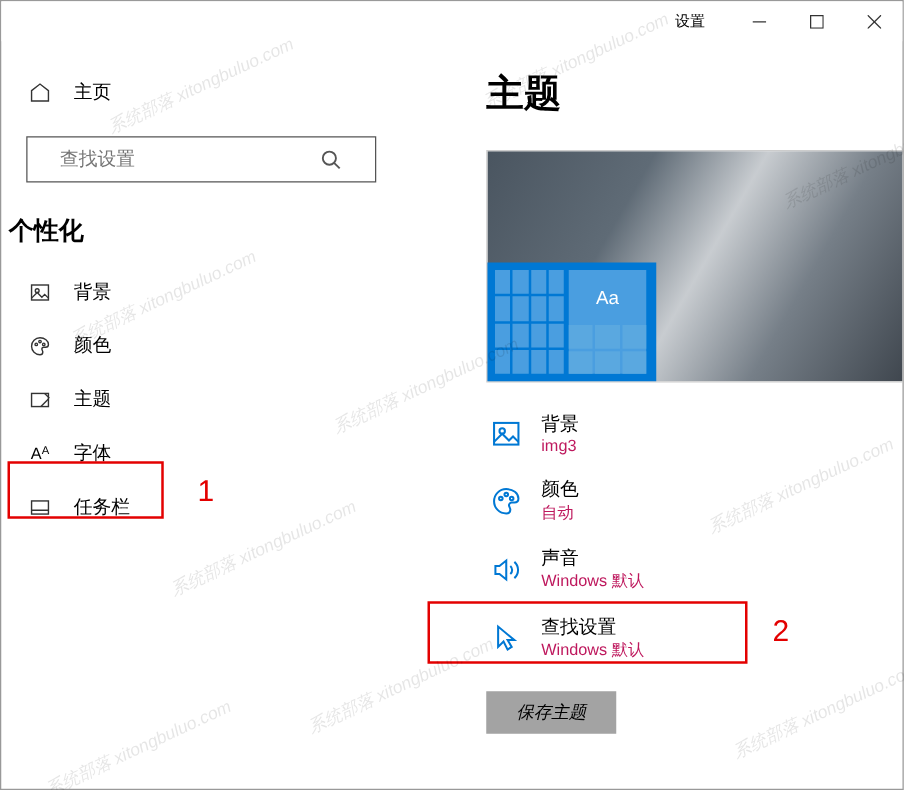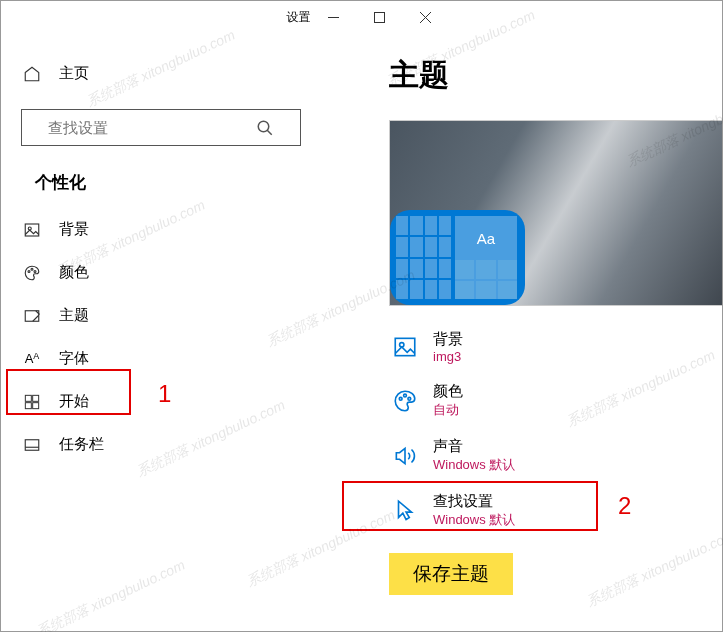--- a/index.html
+++ b/index.html
@@ -1,61 +1,61 @@
 <!DOCTYPE html>
 <html><head>
   <meta charset="utf-8">
   <style>
     * { margin: 0; padding: 0; box-sizing: border-box; font-family: 'Microsoft YaHei', 'Segoe UI', sans-serif; }
     body { width: 723px; height: 632px; overflow: hidden; background: #fff; border: 1px solid #999; }
     
     
-    .titlebar { height: 32px; display: flex; align-items: center; justify-content: center; background: #fff; }
+    .titlebar { height: 32px; display: flex; align-items: center; justify-content: flex-end; background: #fff; gap: 20px; }
     .titlebar-title { font-size: 12px; padding-left: 12px; color: #000; }
     .window-controls { display: flex; height: 100%; }
     .win-ctrl { width: 46px; display: flex; align-items: center; justify-content: center; }
     .win-ctrl svg { stroke: #333; }
     
     .content { display: flex; height: calc(100% - 32px); gap: 40px; }
     
     
     .sidebar { width: 320px; padding: 25px 0 0 0; position: relative; }
     .home-link { display: flex; align-items: center; gap: 18px; padding: 6px 22px; font-size: 15px; margin-bottom: 20px; }
     .search-box { margin: 0 20px 25px 20px; height: 37px; border: 1px solid #555; display: flex; align-items: center; padding: 0 26px; }
     .search-box input { flex: 1; border: none; outline: none; font-size: 15px; color: #666; }
     .search-box span svg { display: block; }
-    .category { font-weight: bold; font-size: 17px; padding: 0 22px 14px 34px; }
+    .category { font-weight: bold; font-size: 20px; padding: 0 22px 14px 6px; }
     .nav-item { display: flex; align-items: center; gap: 18px; padding: 12px 22px; font-size: 15px; }
     .nav-item-icon { width: 18px; display: flex; justify-content: center; }
     
     
     .main { flex: 1; padding: 22px 28px 0 28px; overflow: hidden; }
     .main-title { font-size: 30px; font-weight: 600; margin-bottom: 24px; }
     .current-theme { font-size: 19px; margin-bottom: 14px; }
     
     
     .theme-preview { width: 346px; height: 186px; background: linear-gradient(120deg, #4a5560 0%, #5f6b76 30%, #c8ccd0 50%, #767f88 70%, #3a4149 100%); position: relative; margin-bottom: 18px; border: 1px solid #ccc; }
-    .preview-desktop { position: absolute; left: 0; bottom: 0; width: 135px; height: 95px; background: #0078d4; display: flex; padding: 6px; gap: 4px; border-radius: 20px; }
+    .preview-desktop { position: absolute; left: 0; bottom: 0; width: 135px; height: 95px; background: #0078d4; display: flex; padding: 6px; gap: 4px; }
     .preview-tiles { display: grid; grid-template-columns: repeat(4, 1fr); gap: 2px; width: 55px; height: 100%; }
     .tile-sm { background: #4a9ee0; }
     .preview-big-tile { width: 62px; background: #4a9ee0; display: flex; flex-direction: column; }
     .aa-tile { height: 44px; display: flex; align-items: center; justify-content: center; color: #fff; font-size: 15px; }
     .preview-grid { flex: 1; display: grid; grid-template-columns: repeat(3, 1fr); grid-template-rows: repeat(2, 1fr); gap: 2px; }
     .gcell { background: #5aa8e0; }
     
     
     .theme-props { display: flex; flex-direction: column; gap: 6px; }
     .prop-item { display: flex; align-items: center; gap: 14px; padding: 6px 2px; }
     .prop-icon { width: 28px; height: 28px; display: flex; align-items: center; justify-content: center; }
     .prop-icon svg { stroke: #0078d4; fill: none; stroke-width: 1.5; }
     .prop-text { display: flex; flex-direction: column; }
     .prop-label { font-size: 15px; color: #000; }
     .prop-value { font-size: 13px; color: #be185d; }
     
-    .save-btn { margin-top: 18px; background: #fde047; border: none; padding: 8px 24px; font-size: 19px; }
+    .save-btn { margin-top: 18px; background: #a3a3a3; border: none; padding: 8px 24px; font-size: 14px; font-style: italic; }
     
     
     .annot-box-1 { position: absolute; border: 2px solid #e30000; left: 6px; top: 369px; width: 125px; height: 46px; pointer-events: none; }
     .annot-num-1 { position: absolute; left: 158px; top: 380px; font-size: 24px; color: #e30000; pointer-events: none; }
     .annot-box-2 { position: absolute; border: 2px solid #e30000; left: 342px; top: 481px; width: 256px; height: 50px; pointer-events: none; }
     .annot-num-2 { position: absolute; left: 618px; top: 492px; font-size: 24px; color: #e30000; pointer-events: none; }
     
     
     .watermark { position: absolute; inset: 0; pointer-events: none; }
     .wm-text { position: absolute; font-size: 14px; color: rgba(0,0,0,0.1); font-style: italic; transform: rotate(-25deg); white-space: nowrap; }
@@ -133,31 +133,20 @@
             <rect x="3" y="5" width="18" height="14"></rect>
             <path d="M17 5 L22 10"></path>
             <path d="M13 19 L21 11"></path>
           </svg>
       </span>
       <span>主题</span>
     </div>
     <div class="nav-item">
       <span class="nav-item-icon" style="font-size:13px;">A<sub style="font-size:9px">A</sub></span>
       <span>字体</span>
-    </div>
-    <div class="nav-item">
-      <span class="nav-item-icon">
-        <svg width="16" height="16" viewBox="0 0 24 24" fill="none" stroke="#333" stroke-width="1.5">
-            <rect x="2" y="2" width="9" height="9"></rect>
-            <rect x="13" y="2" width="9" height="9"></rect>
-            <rect x="2" y="13" width="9" height="9"></rect>
-            <rect x="13" y="13" width="9" height="9"></rect>
-          </svg>
-      </span>
-      <span>开始</span>
     </div>
     <div class="nav-item">
       <span class="nav-item-icon">
         <svg width="18" height="18" viewBox="0 0 24 24" fill="none" stroke="#333" stroke-width="1.5">
             <rect x="3" y="5" width="18" height="14"></rect>
             <line x1="3" y1="15" x2="21" y2="15"></line>
           </svg>
       </span>
       <span>任务栏</span>
     </div>

